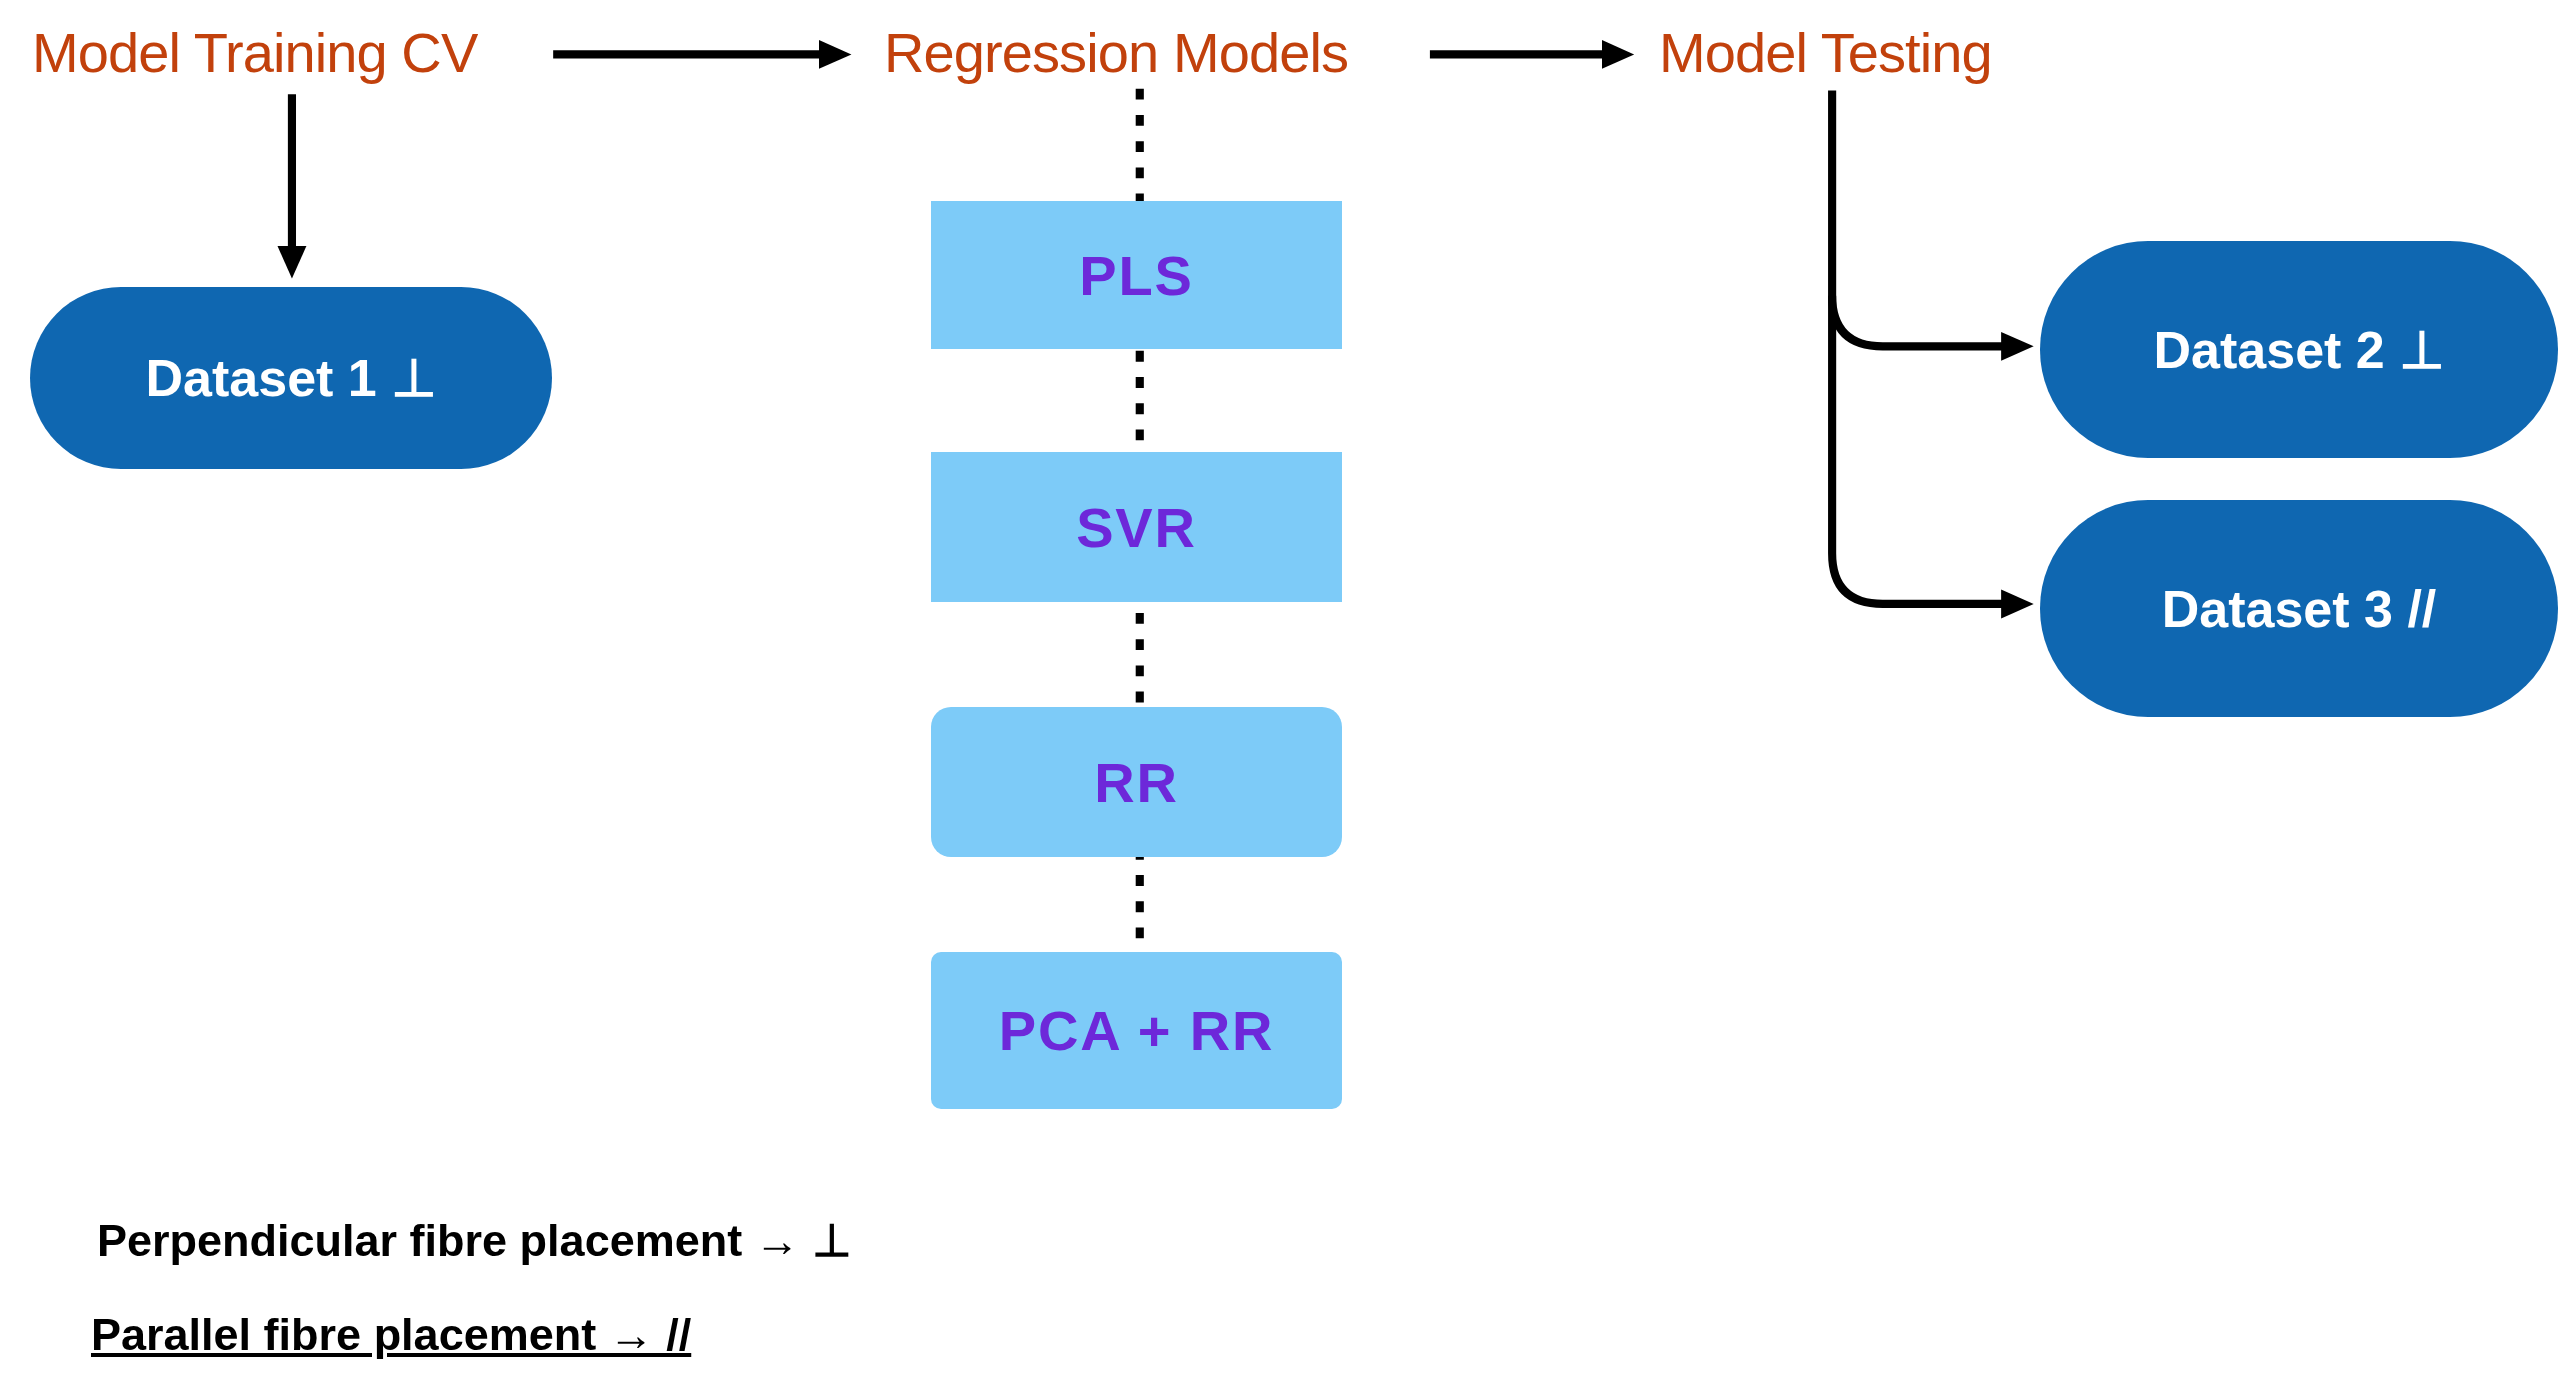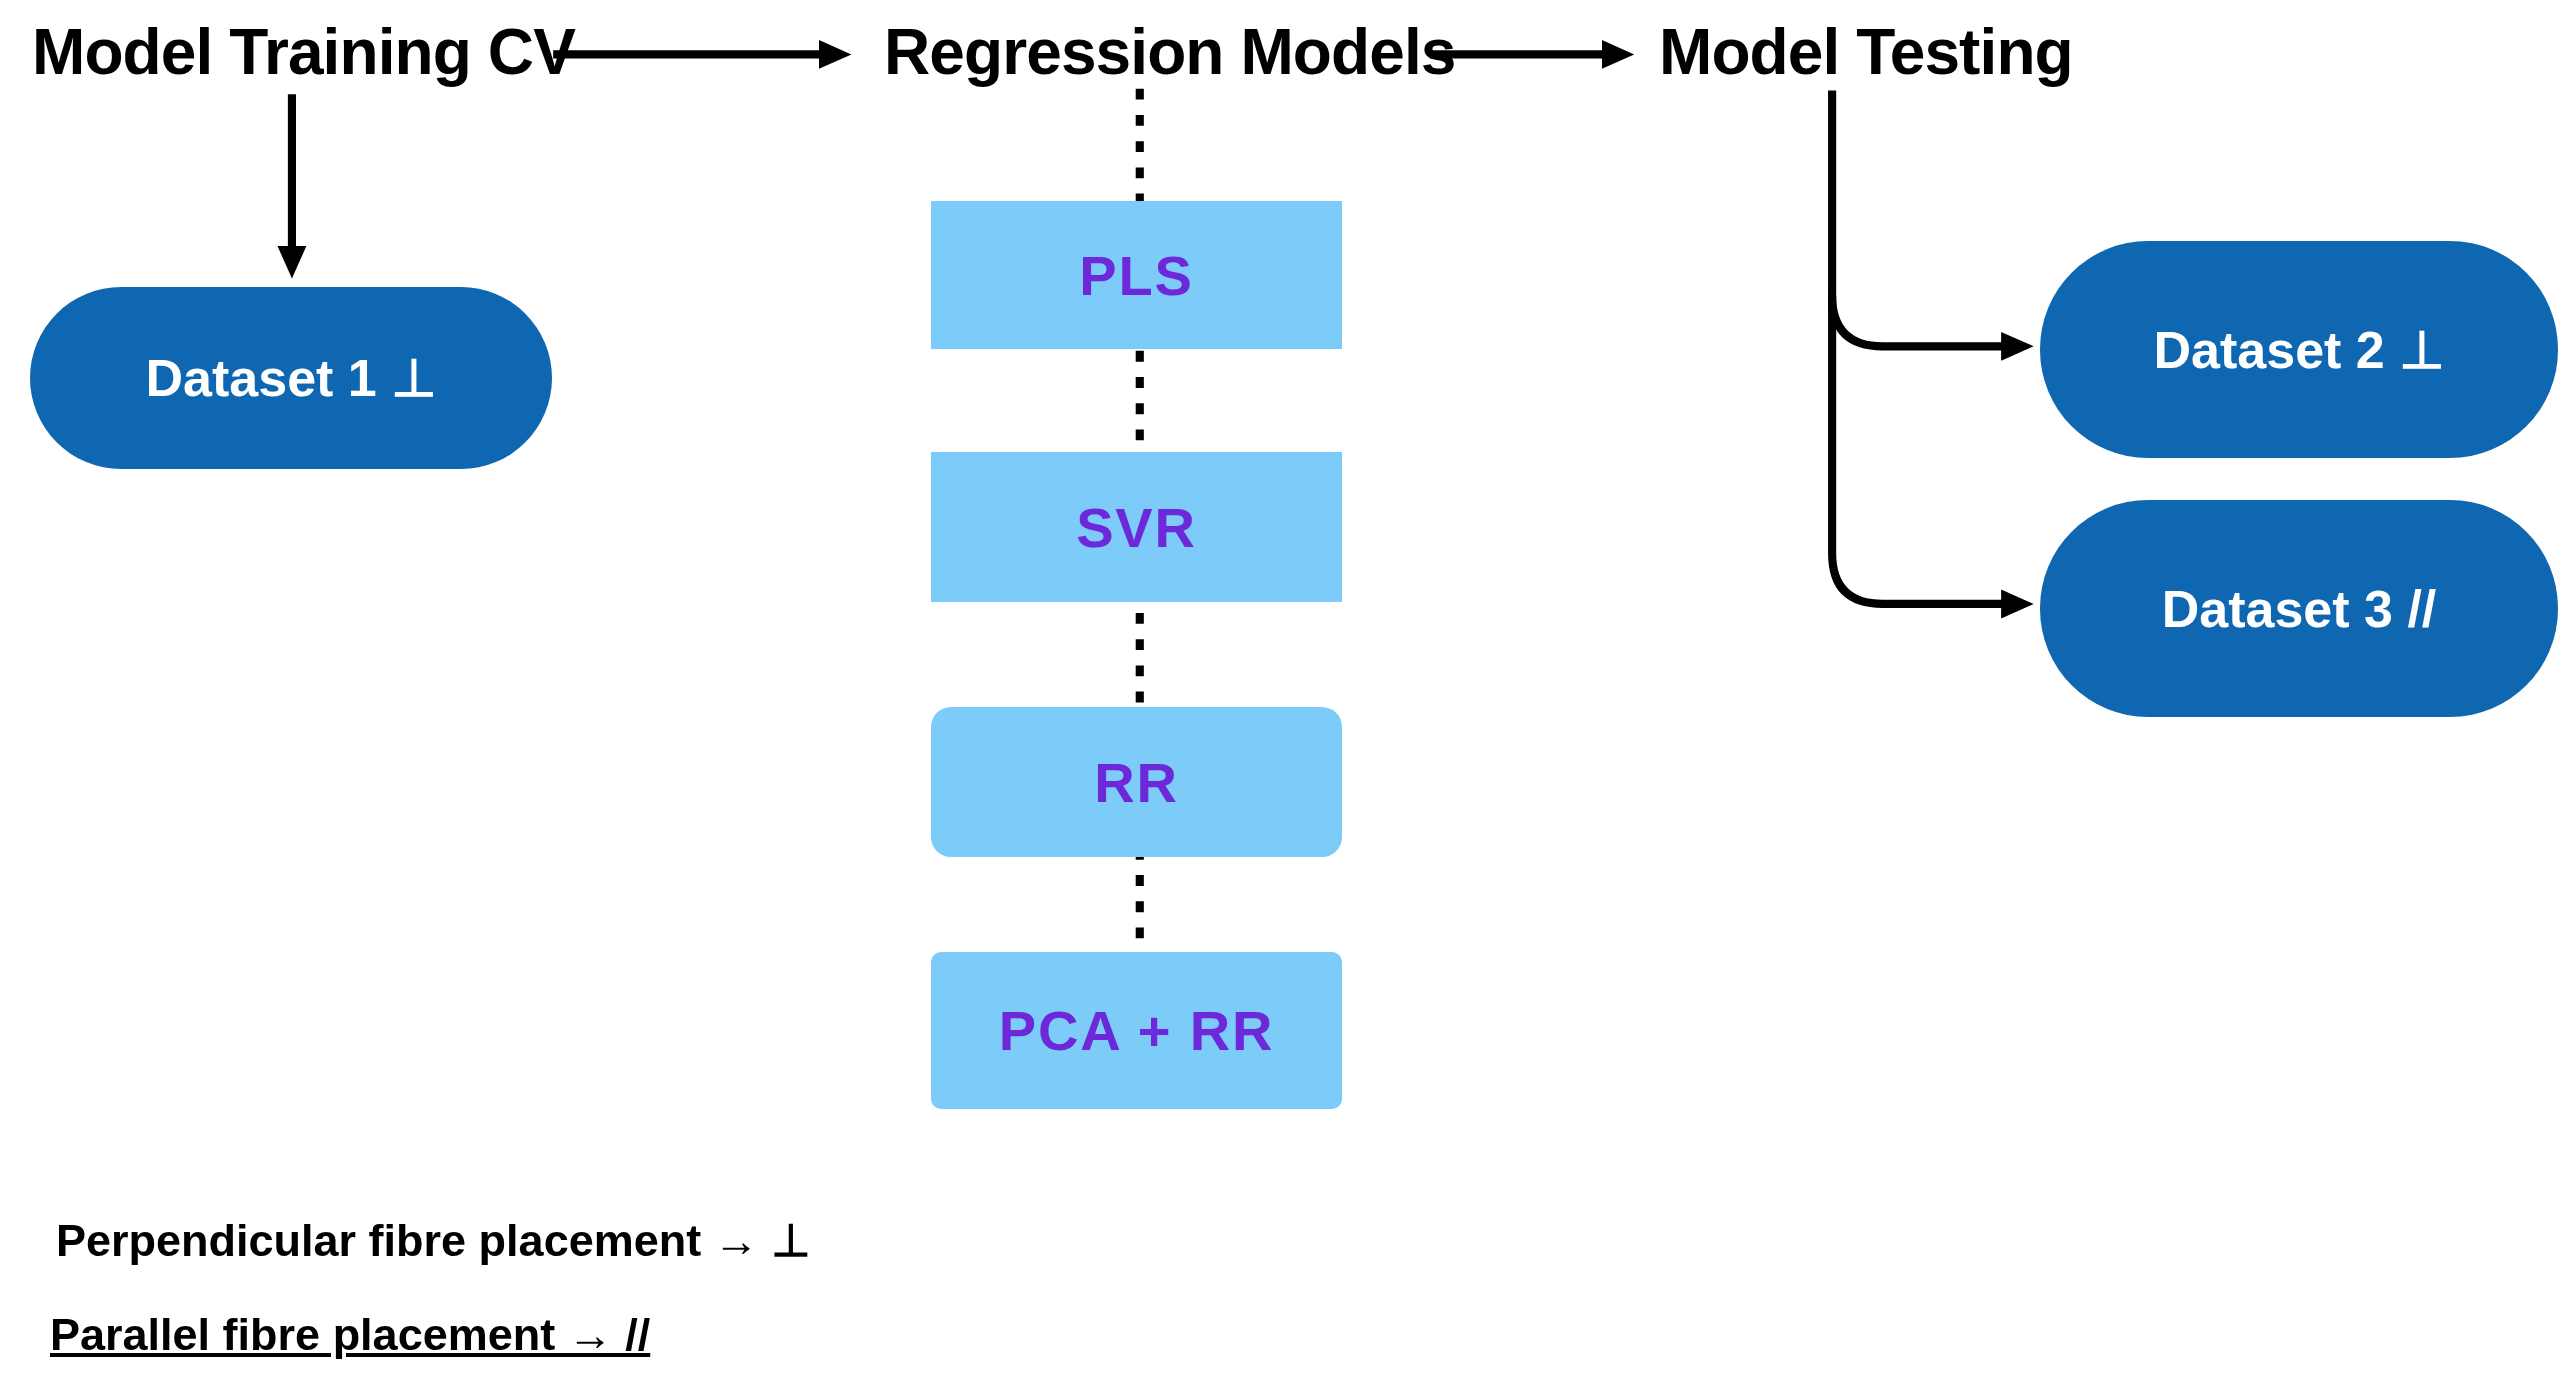--- a/index.html
+++ b/index.html
@@ -19,24 +19,24 @@
     position: absolute;
     left: 0;
     top: 0;
     width: 2576px;
     height: 1376px;
     z-index: 0;
   }
   .header-label {
     position: absolute;
     z-index: 1;
-    font-size: 64px;
+    font-size: 56px;
     line-height: 61px;
-    font-weight: bold;
-    color: #000000;
+    font-weight: normal;
+    color: #c2410c;
     white-space: nowrap;
     letter-spacing: -0.9px;
   }
   #header-training { left: 32px;   top: 22px; }
   #header-models   { left: 884px;  top: 22px; }
   #header-testing  { left: 1659px; top: 22px; }
 
   .pill {
     position: absolute;
     z-index: 1;
@@ -74,20 +74,21 @@
   #model-pca-rr { top: 952px; height: 157px; border-radius: 10px; }
 
   .legend-line {
     position: absolute;
     z-index: 1;
     font-size: 45px;
     line-height: 52px;
     font-weight: bold;
     color: #000000;
     white-space: nowrap;
+    margin-left: 41px;
   }
   #legend-perpendicular { left: 56px; top: 1215px; }
   #legend-parallel      { left: 50px; top: 1309px; text-decoration: underline; }
 </style>
 </head>
 <body>
 
 <div class="canvas">
 
   <svg class="connector-layer" viewBox="0 0 2850 1522" xmlns="http://www.w3.org/2000/svg">

